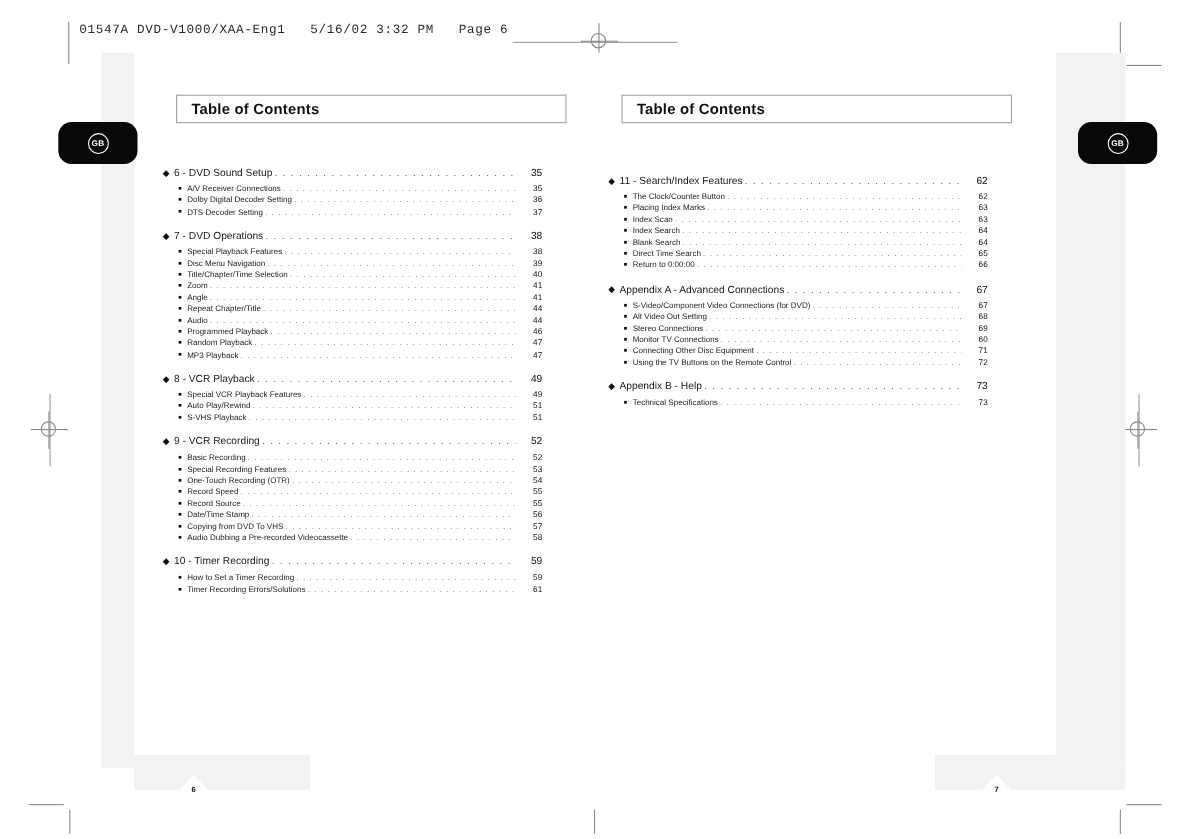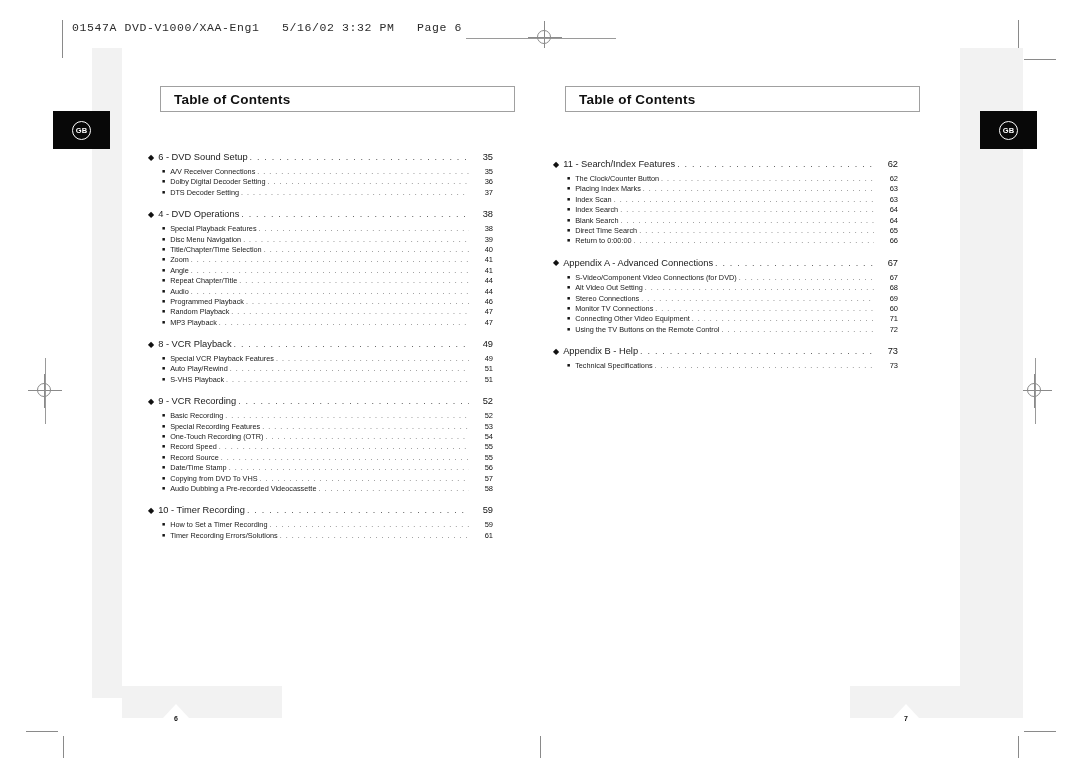--- a/index.html
+++ b/index.html
@@ -75,26 +75,27 @@
     background: #ffffff;
   }
   .panel-gray {
     position: absolute;
     background: #f2f2f2;
   }
 
   
   .gb-tab {
     position: absolute;
-    width: 57px;
+    width: 72px;
     height: 38px;
     background: #080808;
     display: flex;
     align-items: center;
     justify-content: center;
+    border-radius: 12px;
   }
   .gb-badge {
     width: 19px;
     height: 19px;
     border: 1.3px solid #ffffff;
     border-radius: 50%;
     color: #ffffff;
     font-size: 7.5px;
     font-weight: bold;
     letter-spacing: 0.2px;
@@ -299,21 +300,21 @@
         <div class="row sub">
           <span class="bullet">■</span>
           <span class="label">DTS Decoder Setting</span>
           <span class="leader">. . . . . . . . . . . . . . . . . . . . . . . . . . . . . . . . . . . . . . . . . . . . . . . . . . . . . . . . . . . . . . . . . . . . . . . . . . . . . . . . . . . . . . . . . .</span>
           <span class="pg">37</span>
         </div>
       </div>
       <div class="toc-group">
         <div class="row main">
           <span class="bullet">◆</span>
-          <span class="label">4 - DVD Operations</span>
+          <span class="label">7 - DVD Operations</span>
           <span class="leader">. . . . . . . . . . . . . . . . . . . . . . . . . . . . . . . . . . . . . . . . . . . . . . . . . . . . . . . . . . . . . . . . . . . . . . . . . . . . . . . . . . . . . . . . . .</span>
           <span class="pg">38</span>
         </div>
         <div class="row sub">
           <span class="bullet">■</span>
           <span class="label">Special Playback Features</span>
           <span class="leader">. . . . . . . . . . . . . . . . . . . . . . . . . . . . . . . . . . . . . . . . . . . . . . . . . . . . . . . . . . . . . . . . . . . . . . . . . . . . . . . . . . . . . . . . . .</span>
           <span class="pg">38</span>
         </div>
         <div class="row sub">
@@ -574,21 +575,21 @@
           <span class="pg">69</span>
         </div>
         <div class="row sub">
           <span class="bullet">■</span>
           <span class="label">Monitor TV Connections</span>
           <span class="leader">. . . . . . . . . . . . . . . . . . . . . . . . . . . . . . . . . . . . . . . . . . . . . . . . . . . . . . . . . . . . . . . . . . . . . . . . . . . . . . . . . . . . . . . . . .</span>
           <span class="pg">60</span>
         </div>
         <div class="row sub">
           <span class="bullet">■</span>
-          <span class="label">Connecting Other Video Equipment</span>
+          <span class="label">Connecting Other Disc Equipment</span>
           <span class="leader">. . . . . . . . . . . . . . . . . . . . . . . . . . . . . . . . . . . . . . . . . . . . . . . . . . . . . . . . . . . . . . . . . . . . . . . . . . . . . . . . . . . . . . . . . .</span>
           <span class="pg">71</span>
         </div>
         <div class="row sub">
           <span class="bullet">■</span>
           <span class="label">Using the TV Buttons on the Remote Control</span>
           <span class="leader">. . . . . . . . . . . . . . . . . . . . . . . . . . . . . . . . . . . . . . . . . . . . . . . . . . . . . . . . . . . . . . . . . . . . . . . . . . . . . . . . . . . . . . . . . .</span>
           <span class="pg">72</span>
         </div>
       </div>

